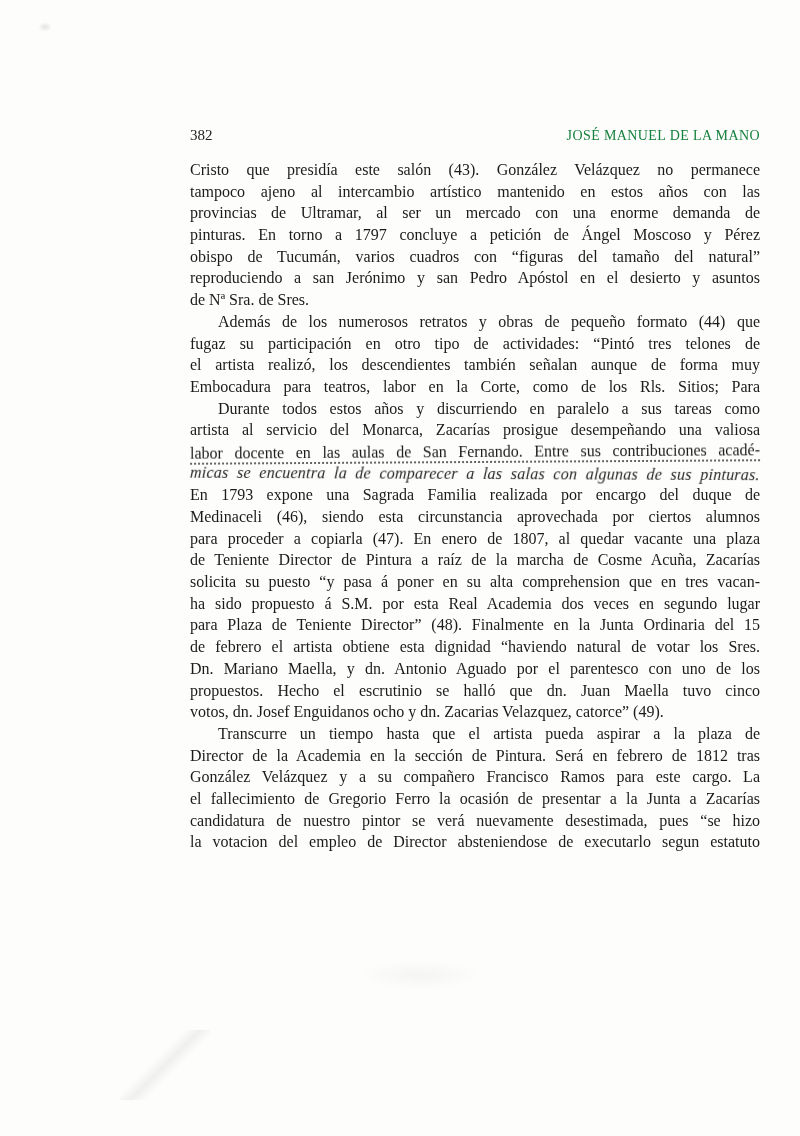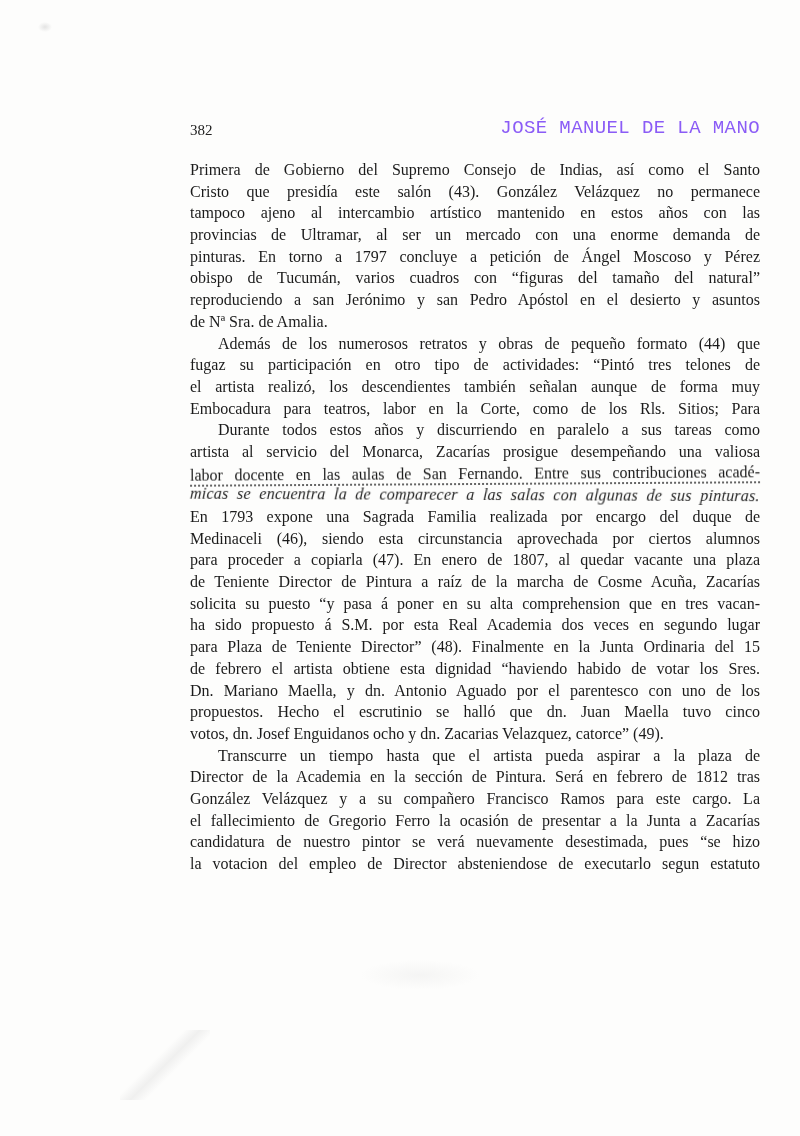--- a/index.html
+++ b/index.html
@@ -7,25 +7,25 @@
     position:relative;
     width:800px;height:1136px;
     background:#fdfdfc;
     overflow:hidden;
     font-family:"Liberation Serif", serif;
     color:#1b1b1b;
   }
   
   .header-row{
     position:absolute;
-    left:190px;top:117px;width:570px;
-    display:flex;justify-content:space-between;align-items:flex-end;
+    left:190px;top:127px;width:570px;
+    display:flex;justify-content:space-between;align-items:center;
   }
   .page-num{font-size:15px;color:#222;}
-  .running-head{font-size:19px;letter-spacing:.4px;color:#8b5cf6;font-family:Liberation Mono, monospace;}
+  .running-head{font-size:14px;letter-spacing:.4px;color:#15803d;}
   
   .body-text{
     position:absolute;
     left:190px;top:159px;width:570px;
     font-size:16px;line-height:21.7px;
     text-align:justify;
   }
   .line{
     text-align:justify;
     text-align-last:justify;
@@ -63,44 +63,43 @@
   <div class="artifact a1"></div>
   <div class="artifact a2"></div>
   <div class="artifact a3"></div>
 
   <div class="header-row">
     <span class="page-num">382</span>
     <span class="running-head">JOSÉ MANUEL DE LA MANO</span>
   </div>
 
   <div class="body-text">
-      <div class="line">Primera de Gobierno del Supremo Consejo de Indias, así como el Santo</div>
       <div class="line">Cristo que presidía este salón (43). González Velázquez no permanece</div>
       <div class="line">tampoco ajeno al intercambio artístico mantenido en estos años con las</div>
       <div class="line">provincias de Ultramar, al ser un mercado con una enorme demanda de</div>
       <div class="line">pinturas. En torno a 1797 concluye a petición de Ángel Moscoso y Pérez</div>
       <div class="line">obispo de Tucumán, varios cuadros con “figuras del tamaño del natural”</div>
       <div class="line">reproduciendo a san Jerónimo y san Pedro Apóstol en el desierto y asuntos</div>
-      <div class="line lastline">de Nª Sra. de Amalia.</div>
+      <div class="line lastline">de Nª Sra. de Sres.</div>
       <div class="line indent">Además de los numerosos retratos y obras de pequeño formato (44) que</div>
       <div class="line">fugaz su participación en otro tipo de actividades: “Pintó tres telones de</div>
       <div class="line">el artista realizó, los descendientes también señalan aunque de forma muy</div>
       <div class="line">Embocadura para teatros, labor en la Corte, como de los Rls. Sitios; Para</div>
       <div class="line indent">Durante todos estos años y discurriendo en paralelo a sus tareas como</div>
       <div class="line">artista al servicio del Monarca, Zacarías prosigue desempeñando una valiosa</div>
       <div class="line wavy">labor docente en las aulas de San Fernando. Entre sus contribuciones acadé-</div>
       <div class="line oblique">micas se encuentra la de comparecer a las salas con algunas de sus pinturas.</div>
       <div class="line">En 1793 expone una Sagrada Familia realizada por encargo del duque de</div>
       <div class="line">Medinaceli (46), siendo esta circunstancia aprovechada por ciertos alumnos</div>
       <div class="line">para proceder a copiarla (47). En enero de 1807, al quedar vacante una plaza</div>
       <div class="line">de Teniente Director de Pintura a raíz de la marcha de Cosme Acuña, Zacarías</div>
       <div class="line">solicita su puesto “y pasa á poner en su alta comprehension que en tres vacan-</div>
       <div class="line">ha sido propuesto á S.M. por esta Real Academia dos veces en segundo lugar</div>
       <div class="line">para Plaza de Teniente Director” (48). Finalmente en la Junta Ordinaria del 15</div>
-      <div class="line">de febrero el artista obtiene esta dignidad “haviendo habido de votar los Sres.</div>
+      <div class="line">de febrero el artista obtiene esta dignidad “haviendo natural de votar los Sres.</div>
       <div class="line">Dn. Mariano Maella, y dn. Antonio Aguado por el parentesco con uno de los</div>
       <div class="line">propuestos. Hecho el escrutinio se halló que dn. Juan Maella tuvo cinco</div>
       <div class="line lastline">votos, dn. Josef Enguidanos ocho y dn. Zacarias Velazquez, catorce” (49).</div>
       <div class="line indent">Transcurre un tiempo hasta que el artista pueda aspirar a la plaza de</div>
       <div class="line">Director de la Academia en la sección de Pintura. Será en febrero de 1812 tras</div>
       <div class="line">González Velázquez y a su compañero Francisco Ramos para este cargo. La</div>
       <div class="line">el fallecimiento de Gregorio Ferro la ocasión de presentar a la Junta a Zacarías</div>
       <div class="line">candidatura de nuestro pintor se verá nuevamente desestimada, pues “se hizo</div>
       <div class="line">la votacion del empleo de Director absteniendose de executarlo segun estatuto</div>
     </div>

